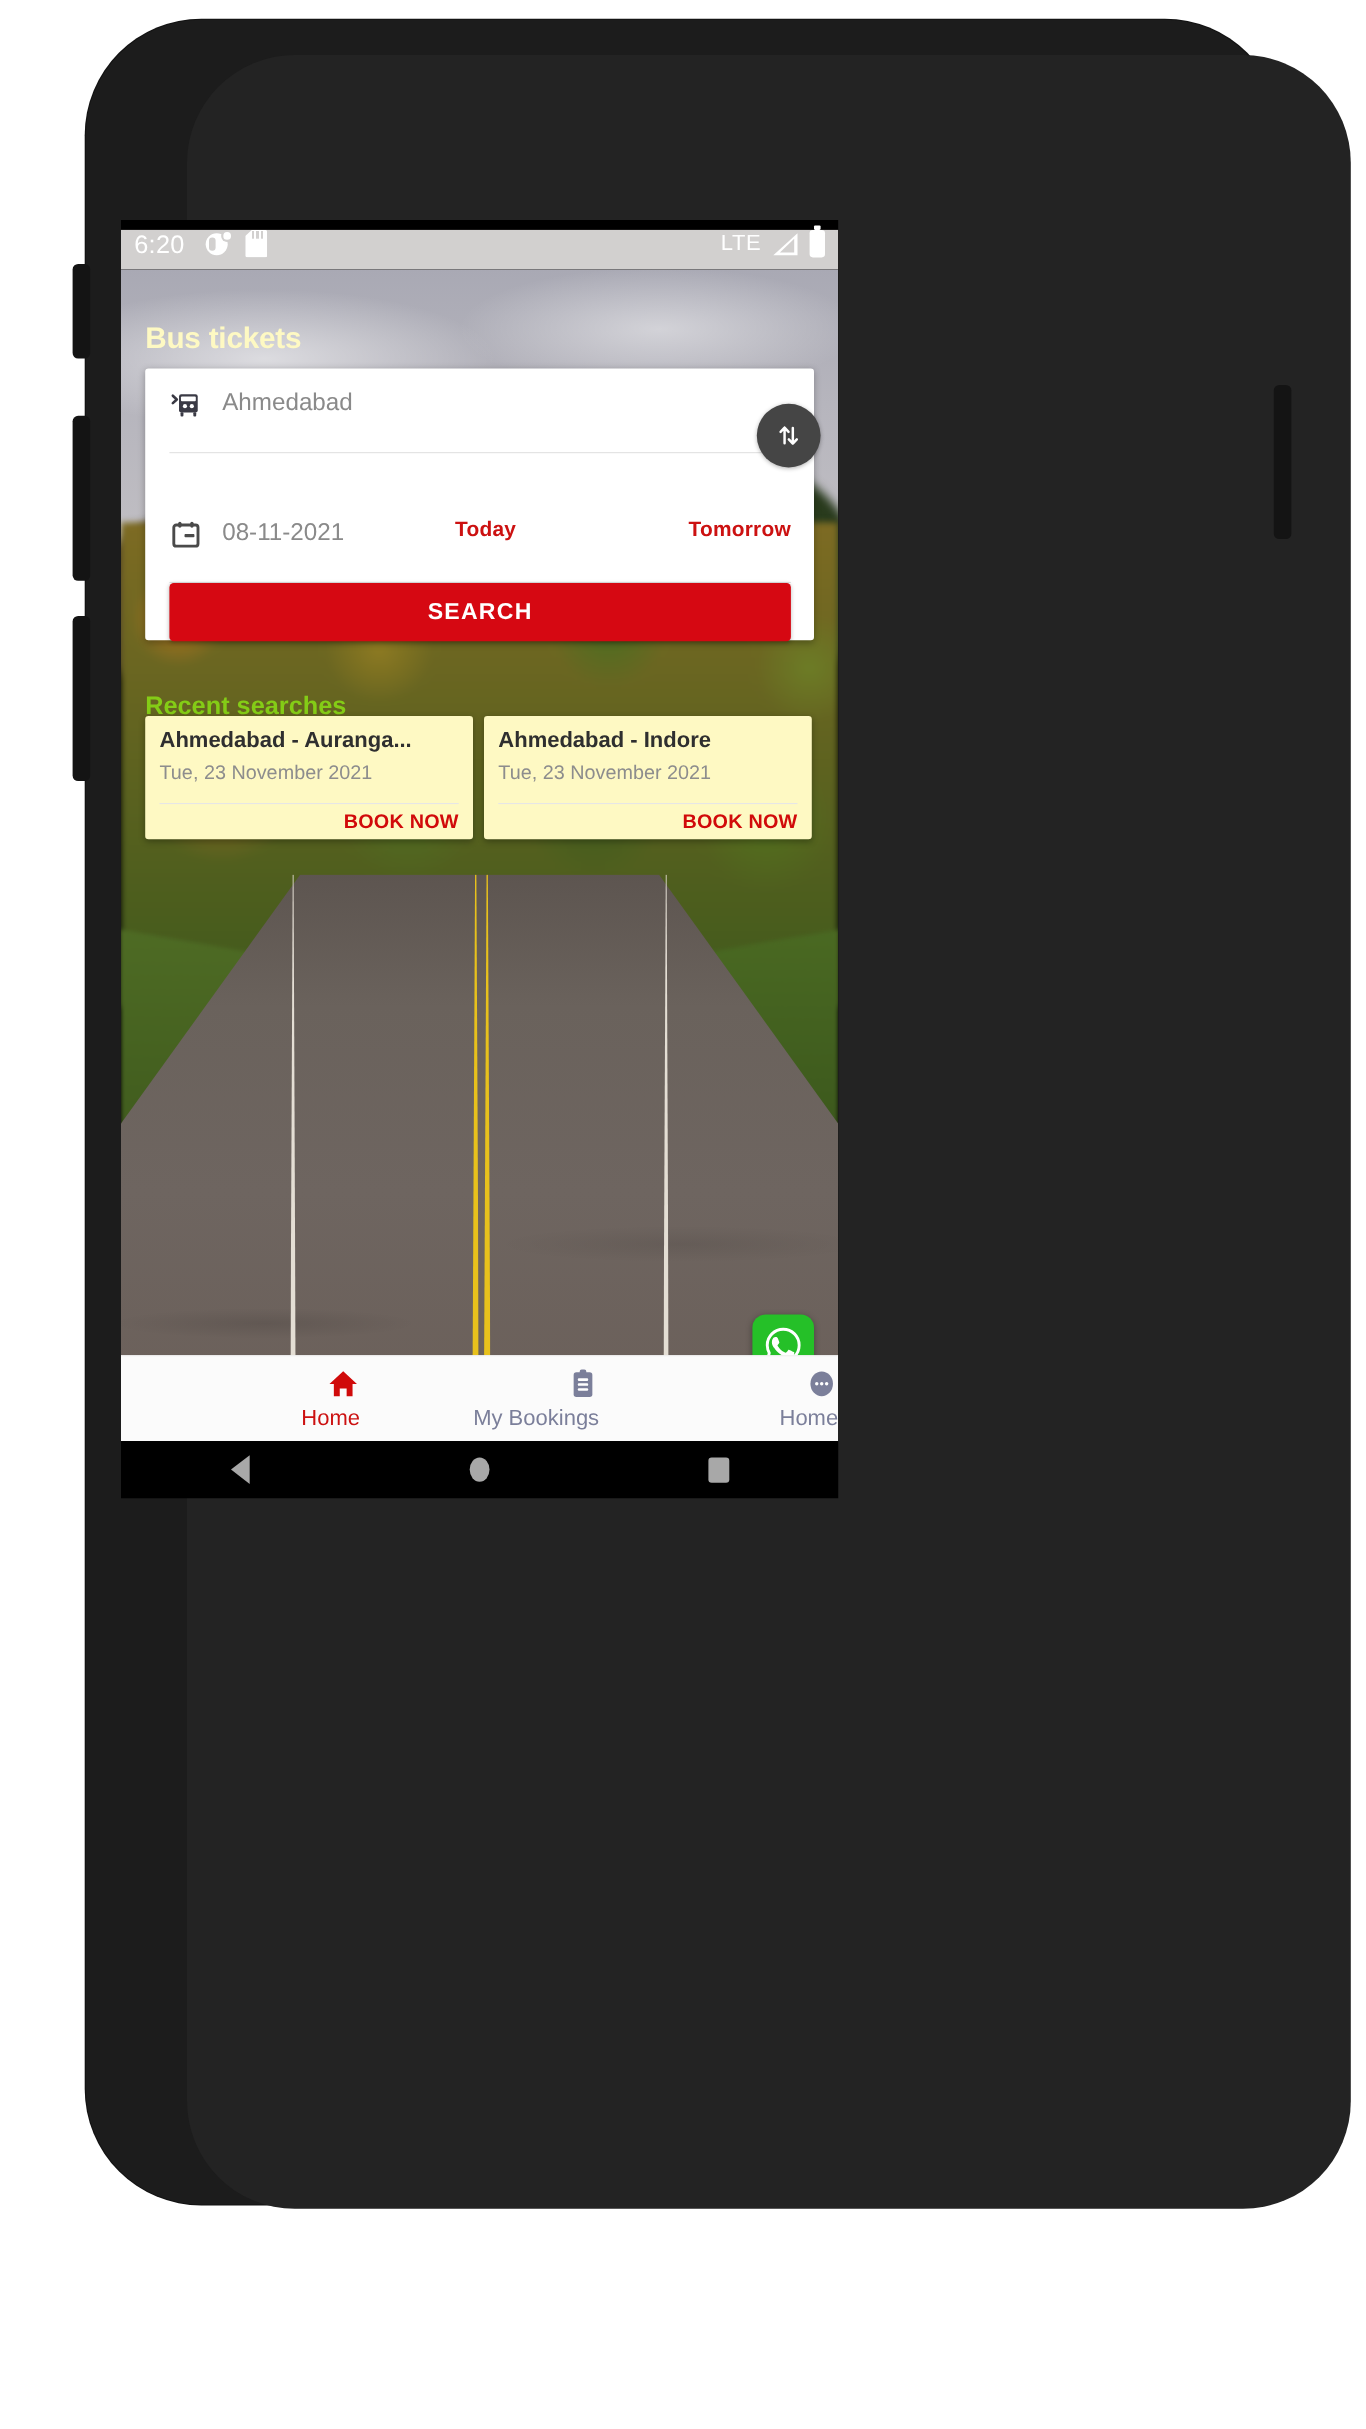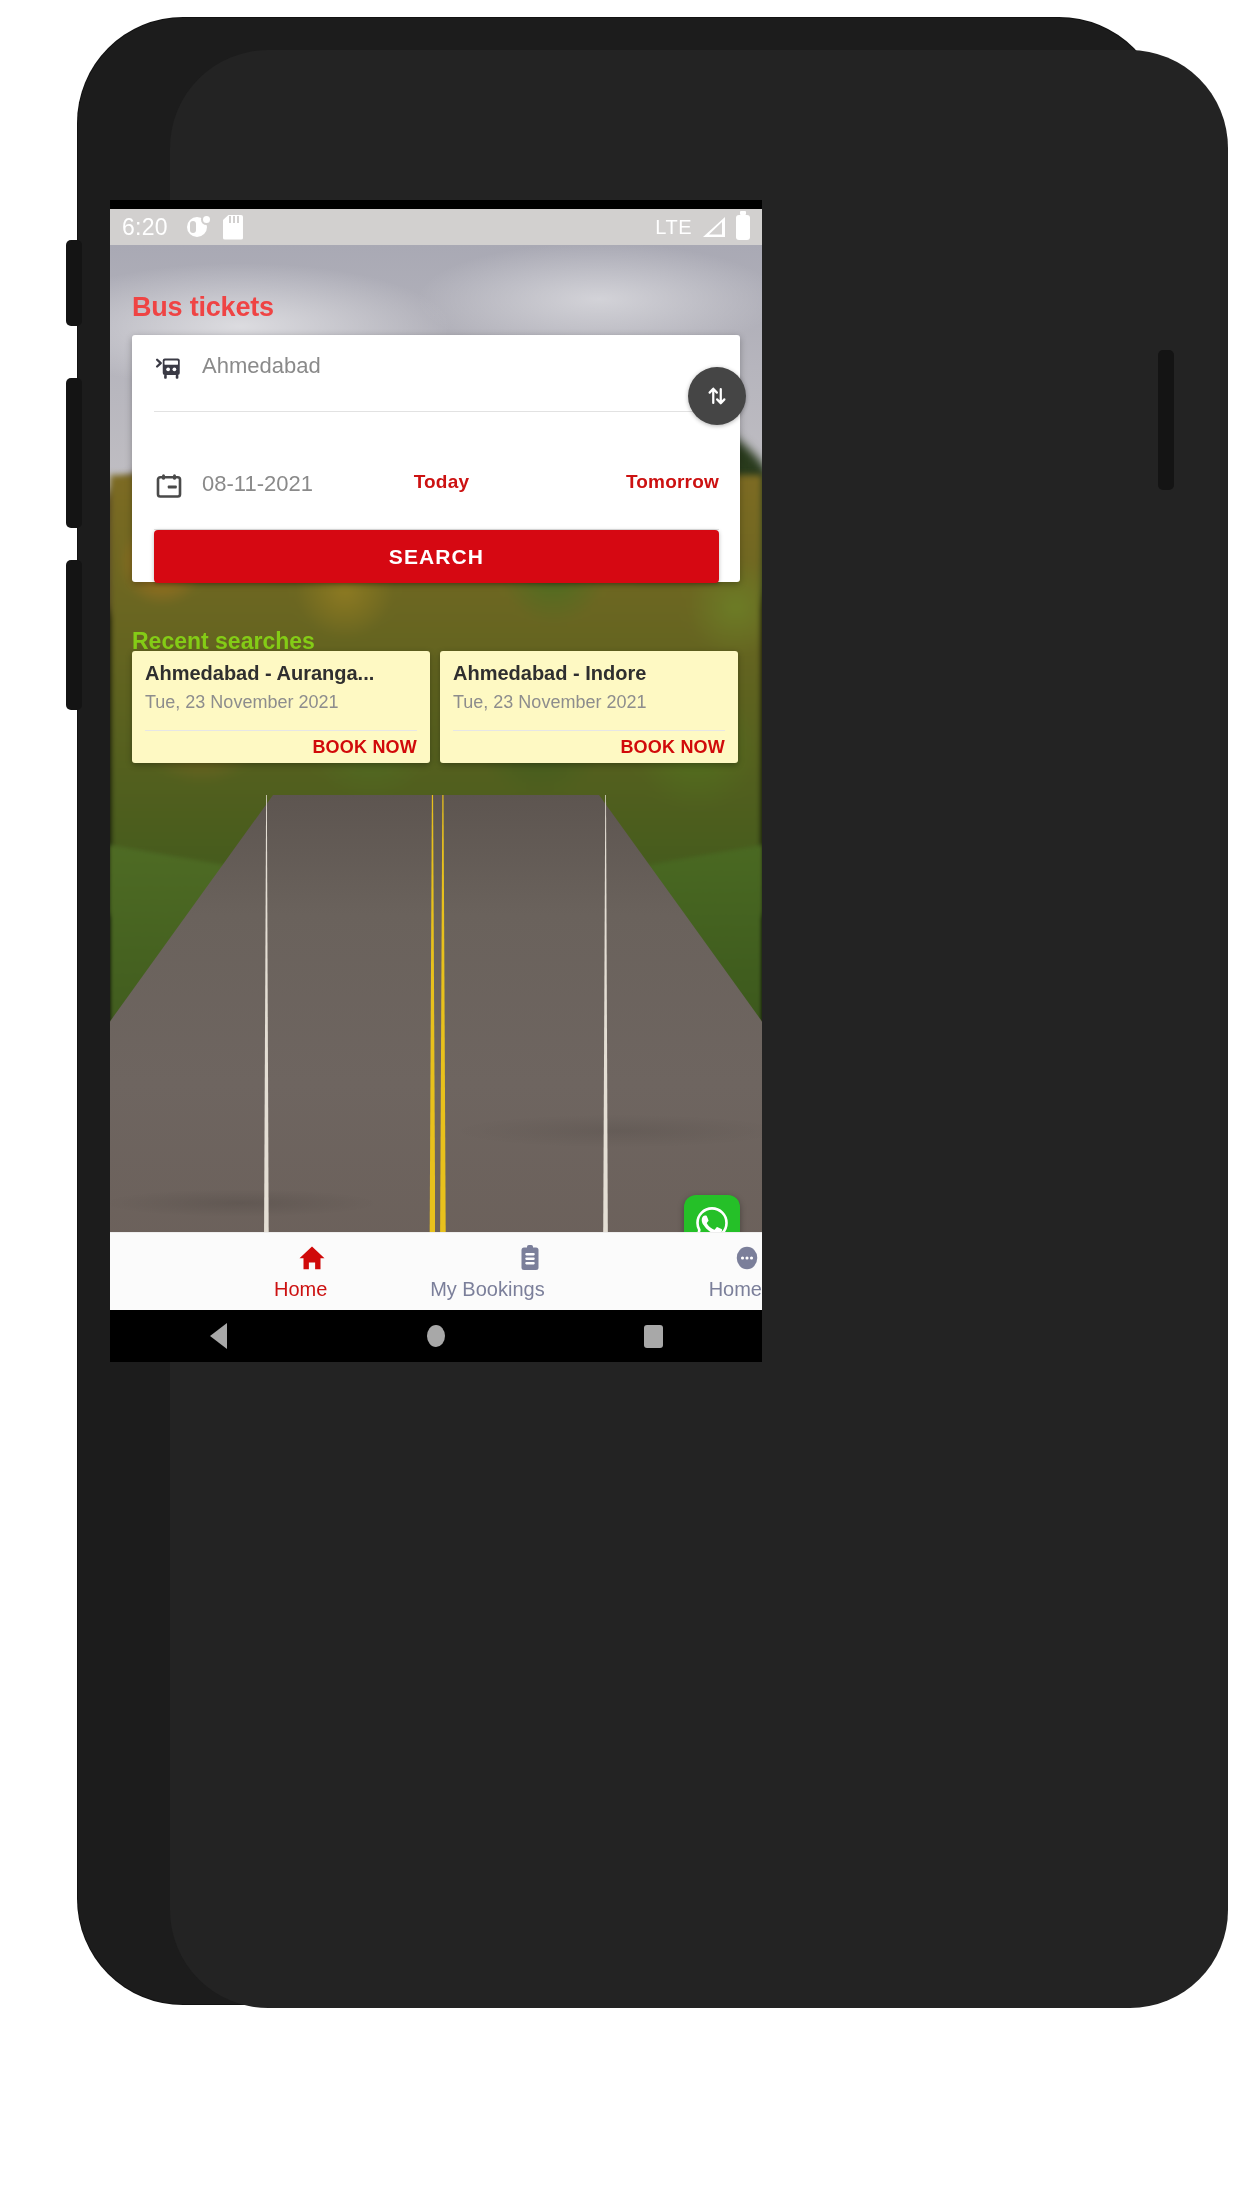--- a/index.html
+++ b/index.html
@@ -38,21 +38,21 @@
     width: 652px; height: 1162px;
     background: #000;
     overflow: hidden;
   }
 
   
   .statusbar {
     position: absolute; left: 0; top: 9px;
     width: 652px; height: 36px;
     background: #d2d0cf;
-    display: flex; align-items: center;
+    display: flex; align-items: flex-start;
     padding: 0 12px;
     color: #fff;
   }
   .sb-time { font-size: 23px; font-weight: 400; letter-spacing: .3px; color:#fff; }
   .sb-icons-left { display: flex; align-items: center; gap: 13px; margin-left: 18px; }
   .sb-right { margin-left: auto; display: flex; align-items: center; gap: 9px; }
   .sb-lte { font-size: 20px; color: #fff; letter-spacing:.5px;}
 
   .ic-dnd { width: 24px; height: 24px; position: relative; }
   .ic-dnd .circ {
@@ -170,21 +170,21 @@
     position:absolute; bottom:0; right:23.6%; width:5px; height:480px; background:#e4ded4;
     clip-path: polygon(40% 0, 55% 0, 100% 100%, 0 100%);
     transform: scaleX(-1);
   }
 
   
   .app { position: absolute; left:0; top:45px; width:652px; height:1030px; }
 
   .page-title {
     position: absolute; left: 22px; top: 47px;
-    font-size: 27px; font-weight: 700; color: #ef4444;
+    font-size: 27px; font-weight: 700; color: #fef9c3;
     letter-spacing: -.2px;
   }
 
   .search-card {
     position: absolute; left: 22px; top: 90px;
     width: 608px; height: 247px;
     background: #fff; border-radius: 3px;
     box-shadow: 0 2px 7px rgba(0,0,0,.28);
   }
 

